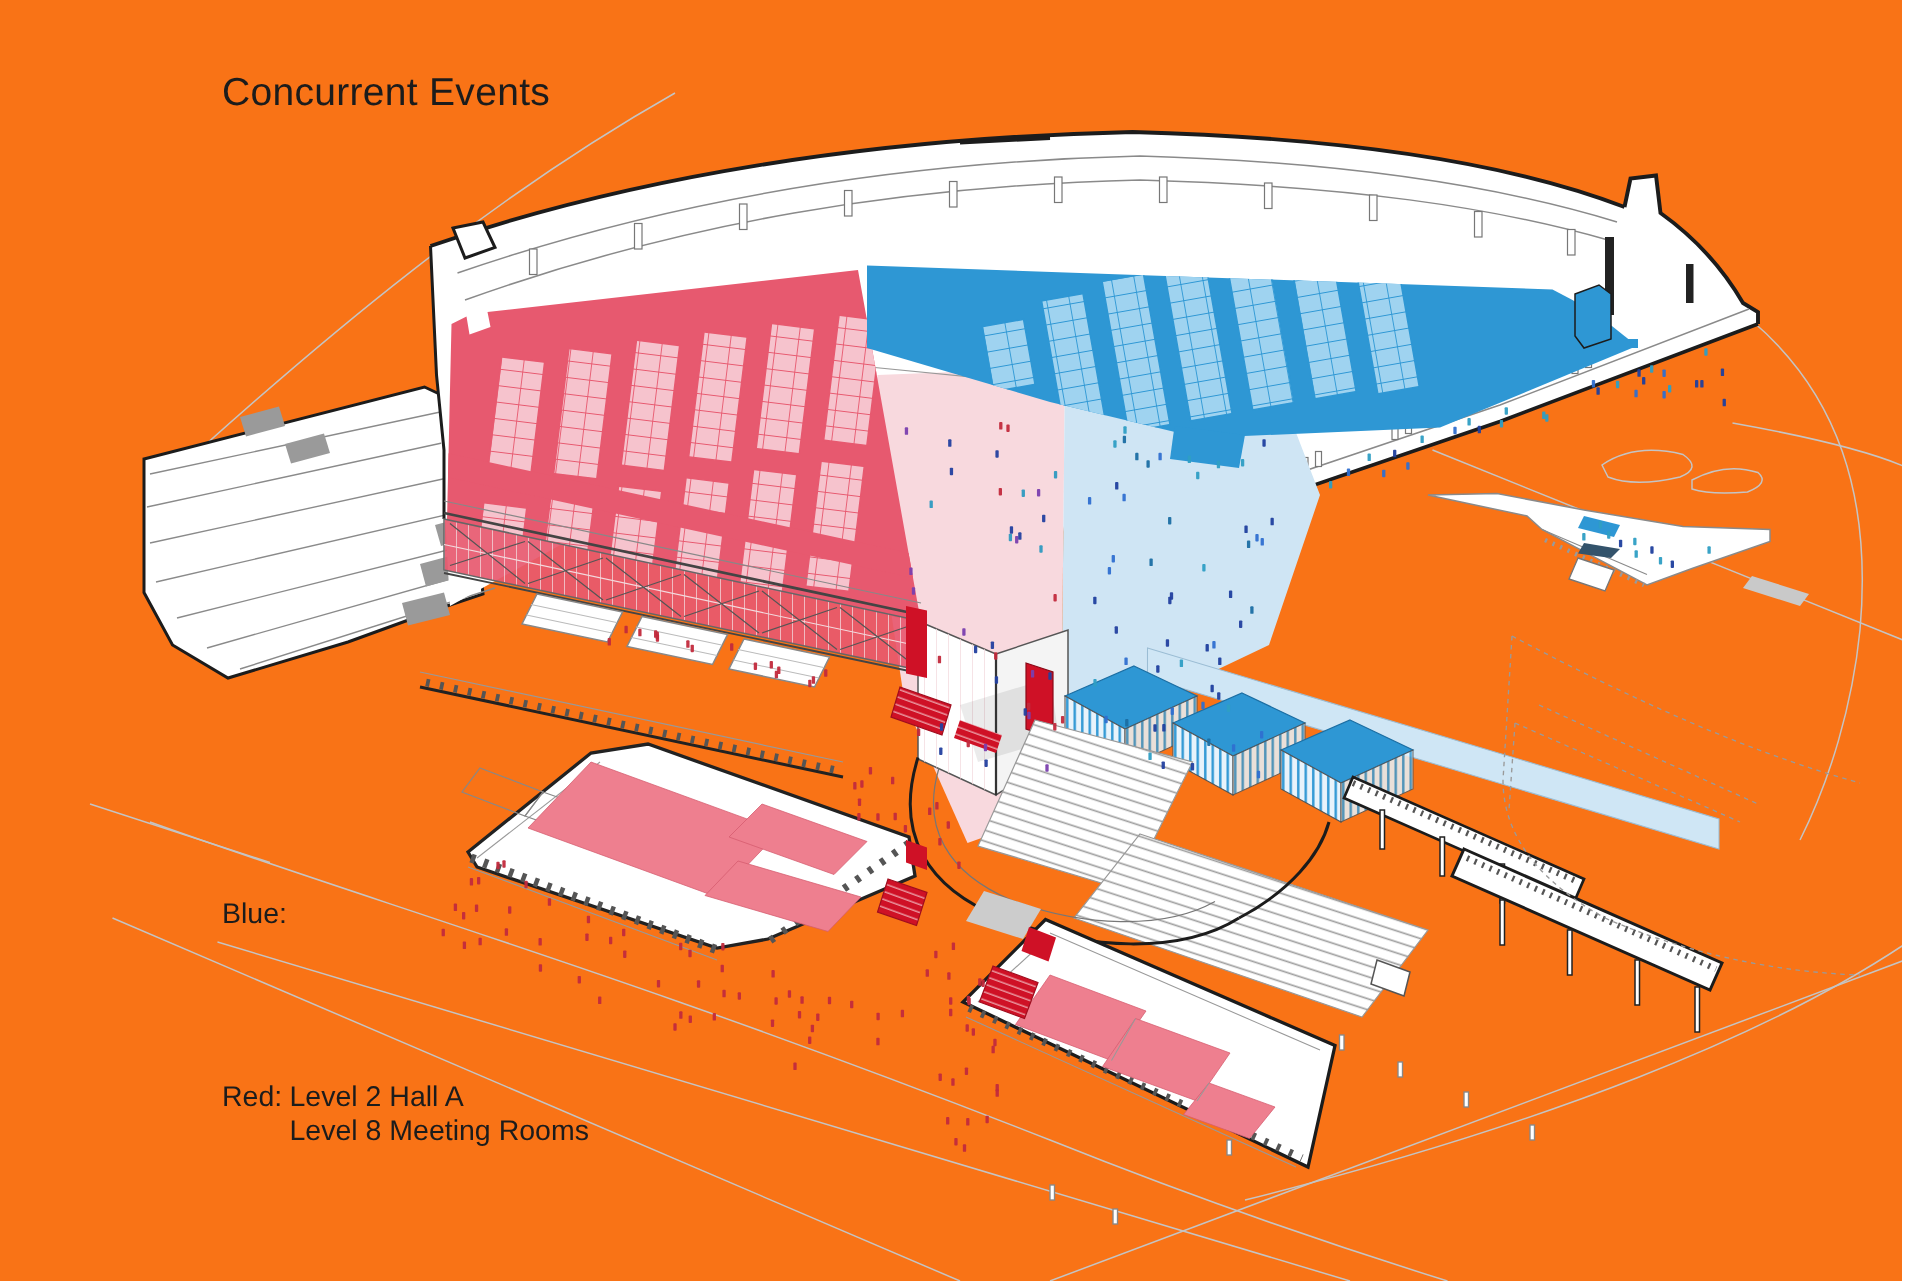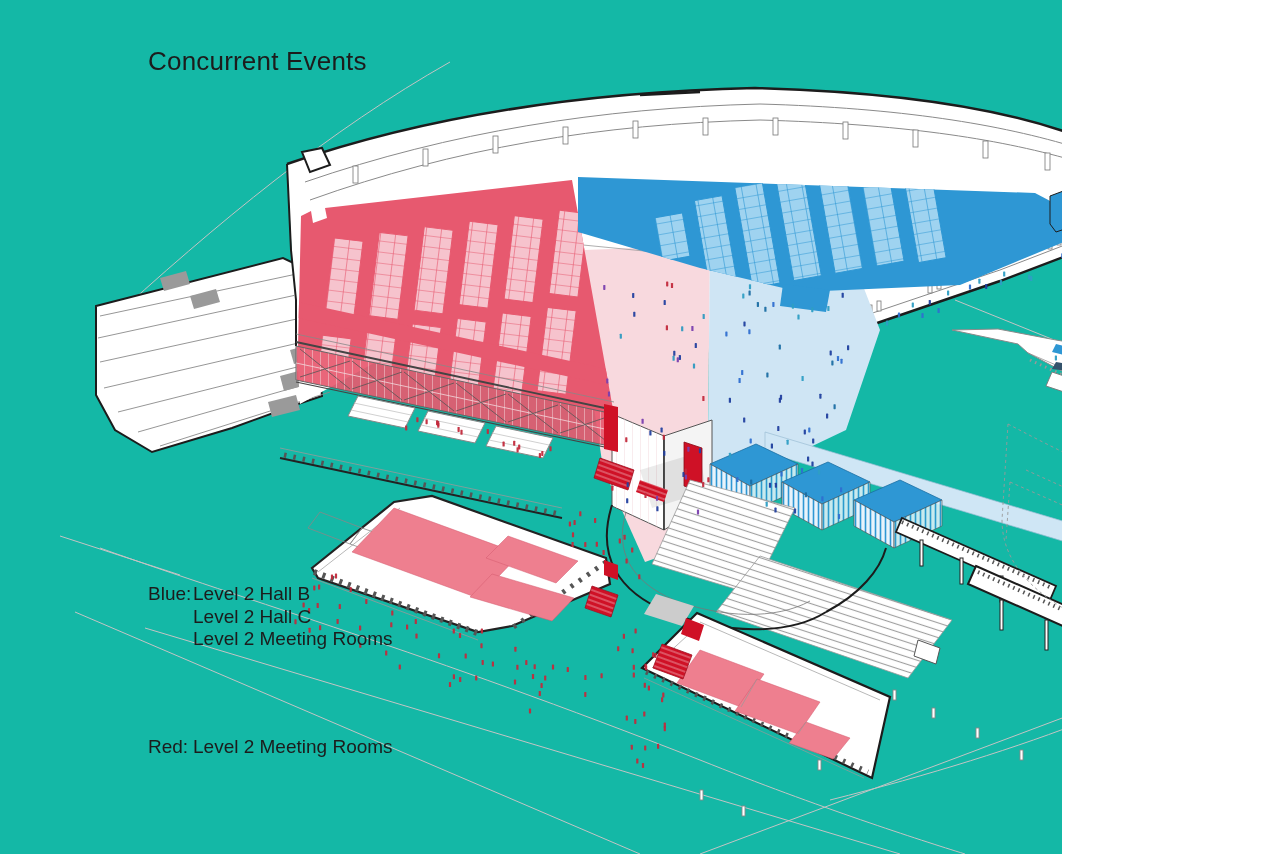--- a/index.html
+++ b/index.html
@@ -1,26 +1,26 @@
 <!DOCTYPE html>
 <html style="--hall_red: #e7596f; --booth_pink: #f6c3cd; --accent_red: #cf1126; --ballroom_pink: #ee7f8f; --pale_pink_floor: #f8d9de; --hall_blue: #2e97d4; --booth_light_blue: #9fd3f0; --pale_blue_floor: #cfe5f4; --glass_blue: #cfe6f5; --outline_dark: #1c1c1c; --context_gray: #c4c4c4;"><head>
 <meta charset="utf-8">
 <style>
   html,body{margin:0;padding:0;background:#fff;}
-  #stage{position:relative;width:1062px;height:854px;background:#14b8a6;overflow:hidden;
+  #stage{position:relative;width:1268px;height:854px;background:#f97316;overflow:hidden;
          font-family:"Liberation Sans", sans-serif;color:#1f1f1f;}
   #drawing{position:absolute;left:0;top:0;}
   .slide-title{position:absolute;left:148px;top:46px;font-size:26px;line-height:30px;
                letter-spacing:.2px;color:#1c1c1c;}
   .legend{position:absolute;display:grid;grid-template-columns:45px auto;
           font-size:19px;line-height:22.5px;color:#1c1c1c;}
   .legend .lg-key{grid-column:1;white-space:nowrap;}
   .legend .lg-items{grid-column:2;}
-  #legend-blue{left:148px;top:583px;}
-  #legend-red{left:148px;top:736px;}
+  #legend-blue{left:148px;top:599px;}
+  #legend-red{left:148px;top:721px;}
   
   .fHallRed{fill:var(--hall_red,#e7596f);}
   .fHallBlue{fill:var(--hall_blue,#2e97d4);}
   .fPinkFloor{fill:var(--pale_pink_floor,#f8d9de);}
   .fBlueFloor{fill:var(--pale_blue_floor,#cfe5f4);}
   .fGlass{fill:var(--glass_blue,#cfe6f5);}
   .fBallroom{fill:var(--ballroom_pink,#ee7f8f);}
   .fAccentRed{fill:var(--accent_red,#cf1126);}
 </style>
 </head>
@@ -558,27 +558,23 @@
         <rect x="594.0" y="517.9" width="2.2" height="5" rx="0.6" fill="#c22a3c" opacity="0.95"></rect>
         <rect x="573.5" y="520.1" width="2.2" height="5" rx="0.6" fill="#c22a3c" opacity="0.95"></rect>
         <rect x="584.2" y="542.1" width="2.2" height="5" rx="0.6" fill="#c22a3c" opacity="0.95"></rect>
       </g>
 </svg>
 
 <div class="slide-title">Concurrent Events</div>
 
 <div class="legend" id="legend-blue">
   <div class="lg-key">Blue:</div>
-  <div class="lg-items">
-    <div>Level 2 Hall B</div>
-    <div>Level 2 Hall C</div>
-    <div>Level 2 Meeting Rooms</div>
-  </div>
 </div>
 
 <div class="legend" id="legend-red">
   <div class="lg-key">Red:</div>
   <div class="lg-items">
-    <div>Level 2 Meeting Rooms</div>
+    <div>Level 2 Hall A</div>
+    <div>Level 8 Meeting Rooms</div>
   </div>
 </div>
 
 </div>
 
 </body></html>

